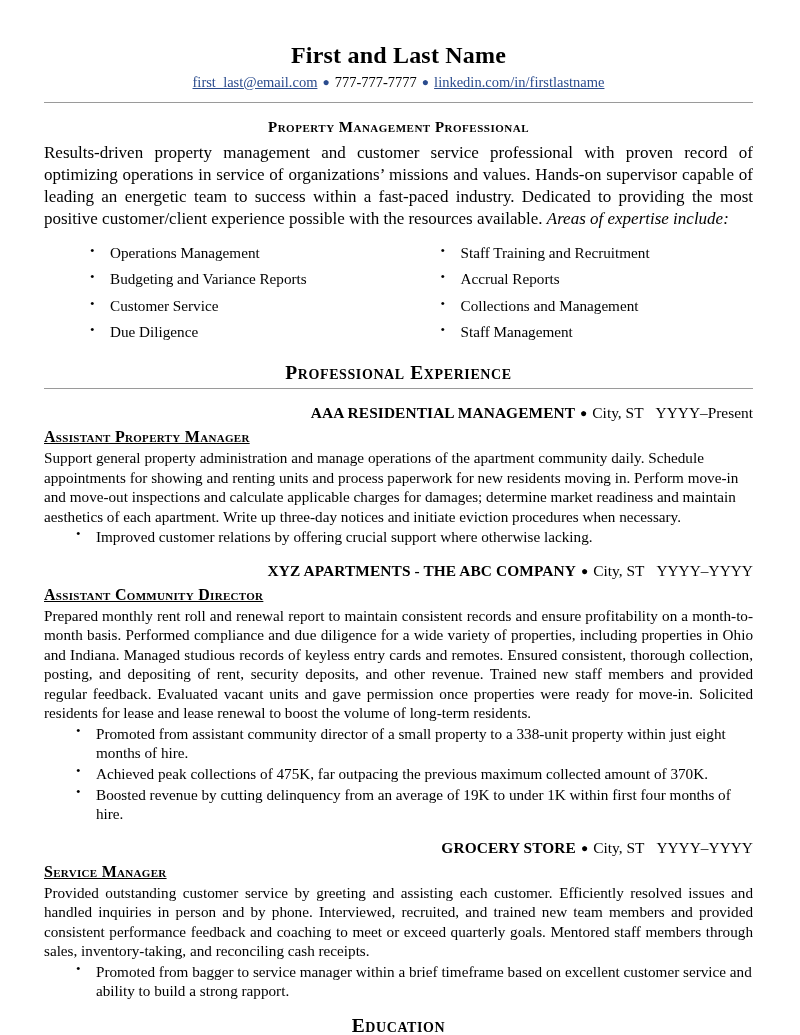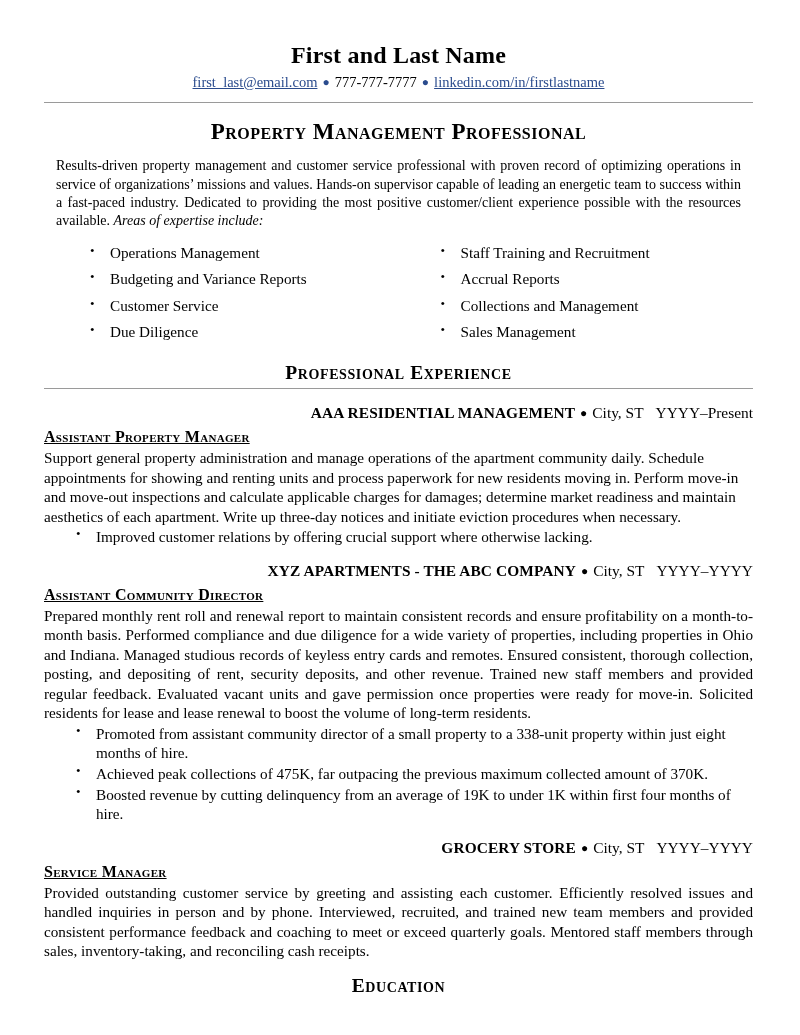--- a/index.html
+++ b/index.html
@@ -72,33 +72,33 @@
     font-weight: bold;
     font-size: 19.5px;
     font-variant: small-caps;
     letter-spacing: 0.6px;
     margin: 13px 0 0 0;
     line-height: 1.2;
   }
   .headline {
     text-align: center;
     font-weight: bold;
-    font-size: 23px;
+    font-size: 15px;
     font-variant: small-caps;
     letter-spacing: 0.5px;
     margin: 15px 0 6px 0;
     line-height: 1.2;
   }
 
   
   .summary {
-    font-size: 14px;
+    font-size: 17px;
     line-height: 1.30;
     text-align: justify;
-    margin: 12px;
+    margin: 0;
   }
   .summary em {
     font-style: italic;
   }
 
   
   .skills {
     display: flex;
     margin-top: 13px;
   }
@@ -213,21 +213,21 @@
           <li>Budgeting and Variance Reports</li>
           <li>Customer Service</li>
           <li>Due Diligence</li>
         </ul>
       </div>
       <div class="skills-col right">
         <ul>
           <li>Staff Training and Recruitment</li>
           <li>Accrual Reports</li>
           <li>Collections and Management</li>
-          <li>Sales Management</li>
+          <li>Staff Management</li>
         </ul>
       </div>
     </div>
 
     <div>
       <div class="section-title">Professional Experience</div>
       <hr class="rule tight">
 
       <div class="job">
         <div class="job-head">
@@ -255,20 +255,23 @@
         </ul>
       </div>
 
       <div class="job">
         <div class="job-head">
           <div><span class="job-company">GROCERY STORE</span><span class="sep-dot">●</span><span class="job-loc">City, ST</span></div>
           <div class="job-dates">YYYY–YYYY</div>
         </div>
         <div><span class="job-title">Service Manager</span></div>
         <p class="job-desc">Provided outstanding customer service by greeting and assisting each customer. Efficiently resolved issues and handled inquiries in person and by phone. Interviewed, recruited, and trained new team members and provided consistent performance feedback and coaching to meet or exceed quarterly goals. Mentored staff members through sales, inventory-taking, and reconciling cash receipts.</p>
+        <ul class="achievements">
+          <li>Promoted from bagger to service manager within a brief timeframe based on excellent customer service and ability to build a strong rapport.</li>
+        </ul>
       </div>
     </div>
 
     <div>
       <div class="section-title">Education</div>
 
     </div>
 
   </div>
 </div>

